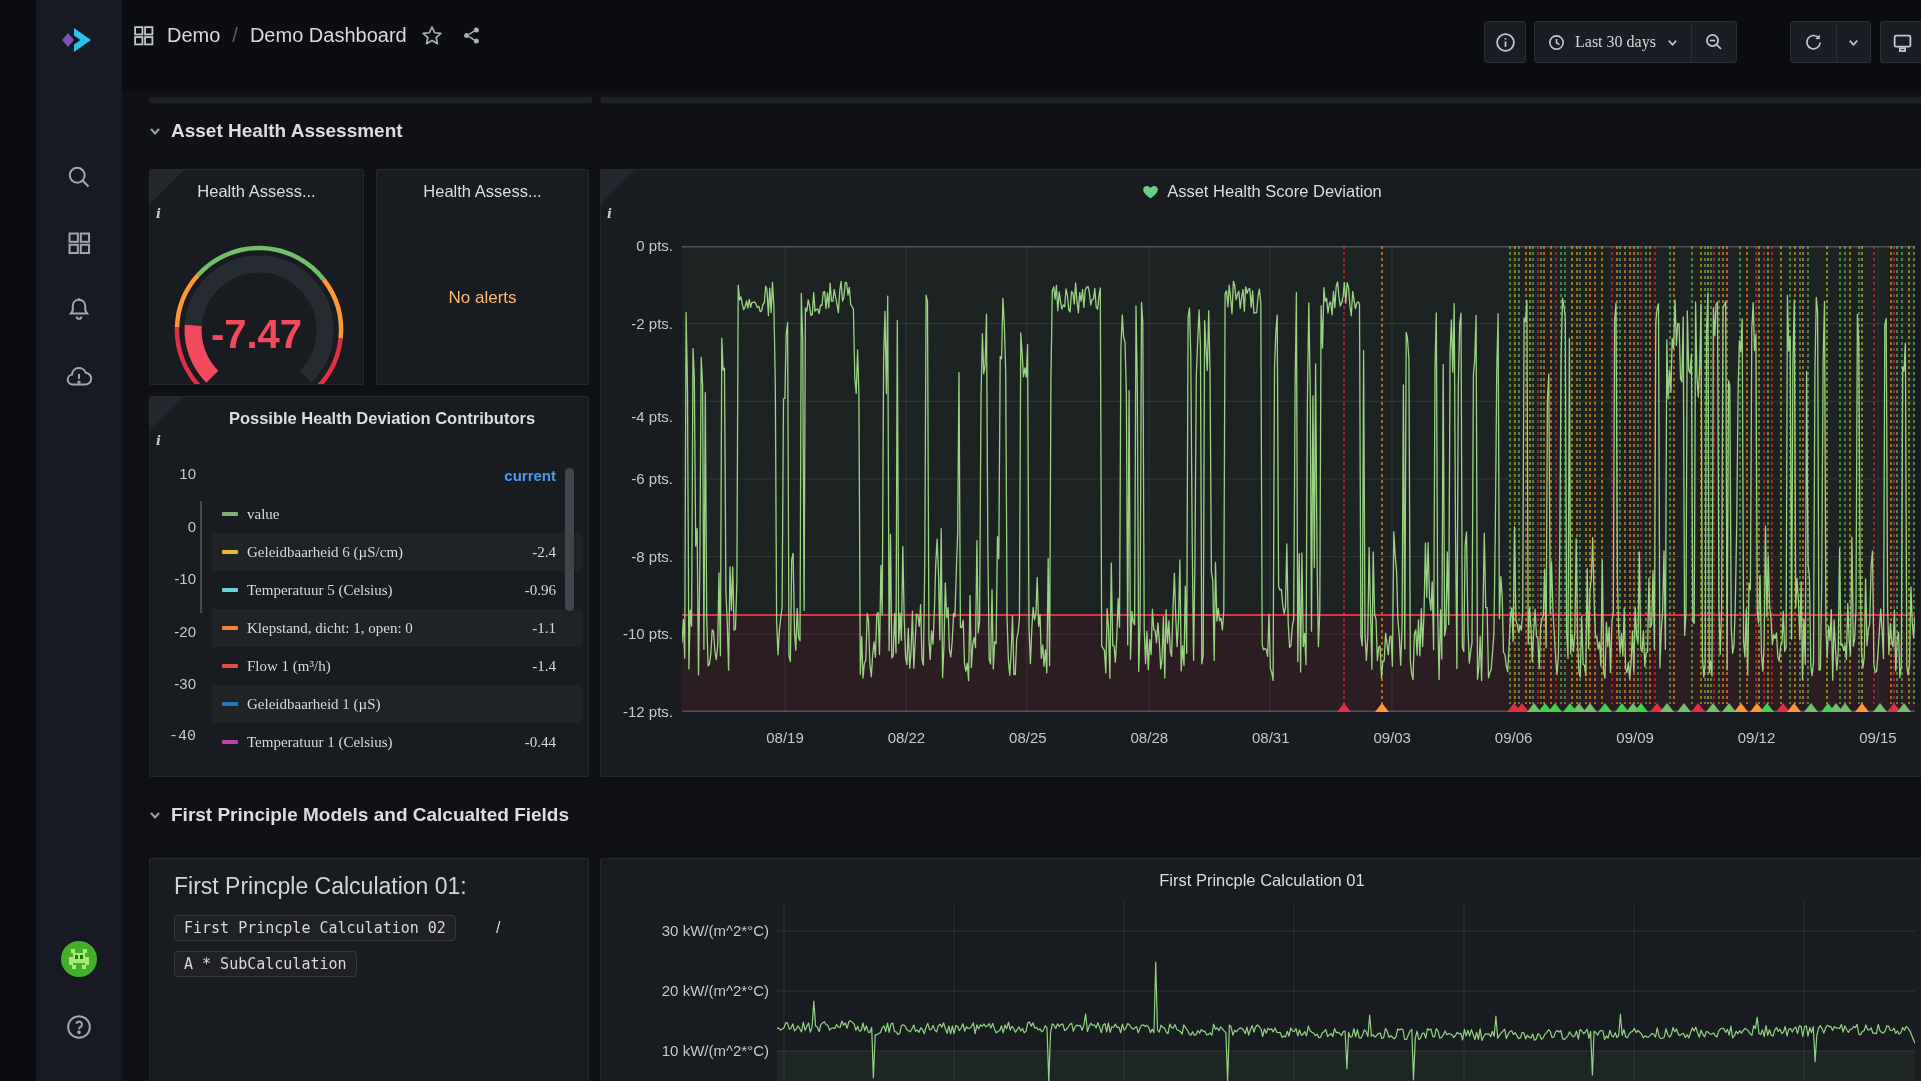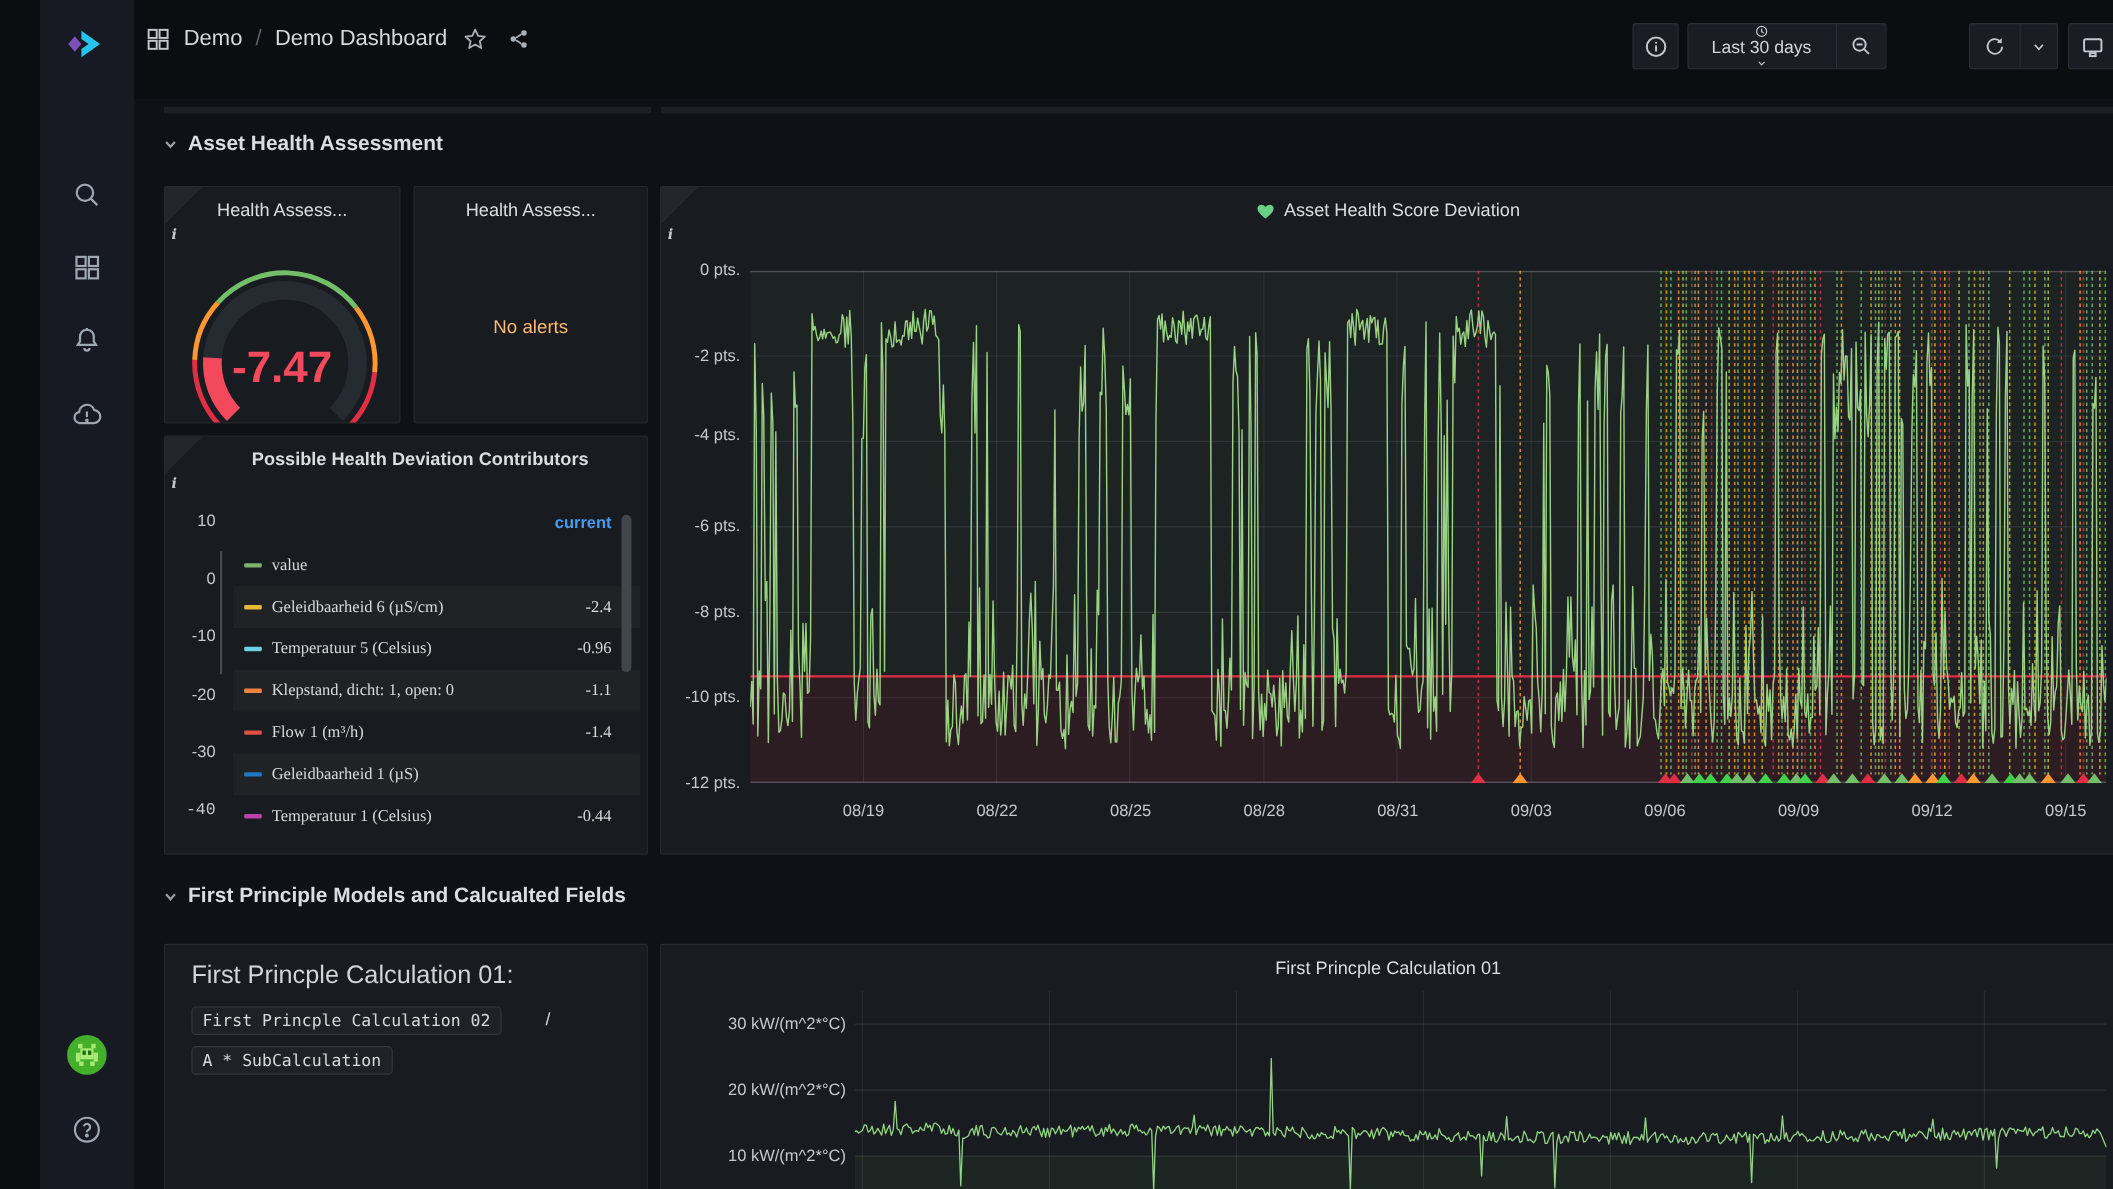--- a/index.html
+++ b/index.html
@@ -13,21 +13,21 @@
   
   #topbar{position:absolute;left:86px;top:0;width:1835px;height:90px;background:#0c0d11;}
   .crumb{position:absolute;top:24px;display:flex;align-items:center;font-size:20px;color:#d7d9dd;}
   .crumb-sep{color:#5a5f68;margin:0 12px;}
   .icon-btn{background:none;border:none;padding:0;cursor:pointer;display:flex;align-items:center;justify-content:center;}
   .tbtn{position:absolute;top:21px;height:42px;background:#1a1d24;border:1px solid #2a2e36;border-radius:3px;
     display:flex;align-items:center;justify-content:center;color:#cdd2d8;cursor:pointer;box-sizing:border-box;}
   .tbtn svg{stroke:#c3c8cf;fill:none;stroke-width:1.7;}
   .tgroup{position:absolute;top:21px;height:42px;display:flex;background:#1a1d24;border:1px solid #2a2e36;border-radius:3px;box-sizing:border-box;}
   .tgroup .seg{display:flex;align-items:center;justify-content:center;height:100%;cursor:pointer;background:none;border:none;
-    color:#cdd2d8;font-family:Liberation Sans, sans-serif;flex-direction:column;}
+    color:#cdd2d8;font-family:Liberation Serif, serif;}
   .tgroup .seg+.seg{border-left:1px solid #2a2e36;}
   .tgroup svg{stroke:#c3c8cf;fill:none;stroke-width:1.7;}
   .time-label{font-size:16px;font-weight:500;margin:0 10px 0 9px;color:#d3d7db;}
   
   .strip{position:absolute;height:6px;background:#1d2026;border-bottom:1px solid #15171b;border-radius:0 0 2px 2px;}
   .rowhdr{position:absolute;display:flex;align-items:center;gap:9px;cursor:pointer;}
   .rowhdr svg{stroke:#9aa0a8;fill:none;stroke-width:2;}
   .rowhdr span{font-size:19px;font-weight:700;color:#dcdde2;}
   .panel{position:absolute;background:#181b1f;border:1px solid #25282e;border-radius:2px;box-sizing:border-box;overflow:hidden;}
   .ptitle{position:absolute;top:12px;left:34px;right:34px;text-align:center;font-size:16.5px;font-weight:500;
@@ -374,21 +374,21 @@
           <path d="M1156 466 L1163 457 L1170 466 Z" fill="#73bf69"></path>
           <path d="M1173 466 L1180 457 L1187 466 Z" fill="#ff9830"></path>
           <path d="M1191 466 L1198 457 L1205 466 Z" fill="#73bf69"></path>
           <path d="M1205 466 L1212 457 L1219 466 Z" fill="#e02f44"></path>
           <path d="M1215 466 L1222 457 L1229 466 Z" fill="#73bf69"></path>
         </svg>
     </div>
     <div id="dev-xlabels"></div>
   <div class="yl" style="left: 0px; top: 66px; width: 72px;">0 pts.</div>
       <div class="yl" style="left: 0px; top: 143.67px; width: 72px;">-2 pts.</div>
-      <div class="yl" style="left: 0px; top: 216px; width: 72px; text-align: right;">-4 pts.</div>
+      <div class="yl" style="left: 0px; top: 237px; width: 72px; text-align: right;">-4 pts.</div>
       <div class="yl" style="left: 0px; top: 299.01px; width: 72px;">-6 pts.</div>
       <div class="yl" style="left: 0px; top: 376.68px; width: 72px;">-8 pts.</div>
       <div class="yl" style="left: 0px; top: 454.35px; width: 72px;">-10 pts.</div>
       <div class="yl" style="left: 0px; top: 532.02px; width: 72px;">-12 pts.</div>
       <div class="xl" style="left: 144px; top: 558px; width: 80px;">08/19</div>
       <div class="xl" style="left: 265.44px; top: 558px; width: 80px;">08/22</div>
       <div class="xl" style="left: 386.88px; top: 558px; width: 80px;">08/25</div>
       <div class="xl" style="left: 508.32px; top: 558px; width: 80px;">08/28</div>
       <div class="xl" style="left: 629.76px; top: 558px; width: 80px;">08/31</div>
       <div class="xl" style="left: 751.2px; top: 558px; width: 80px;">09/03</div>

